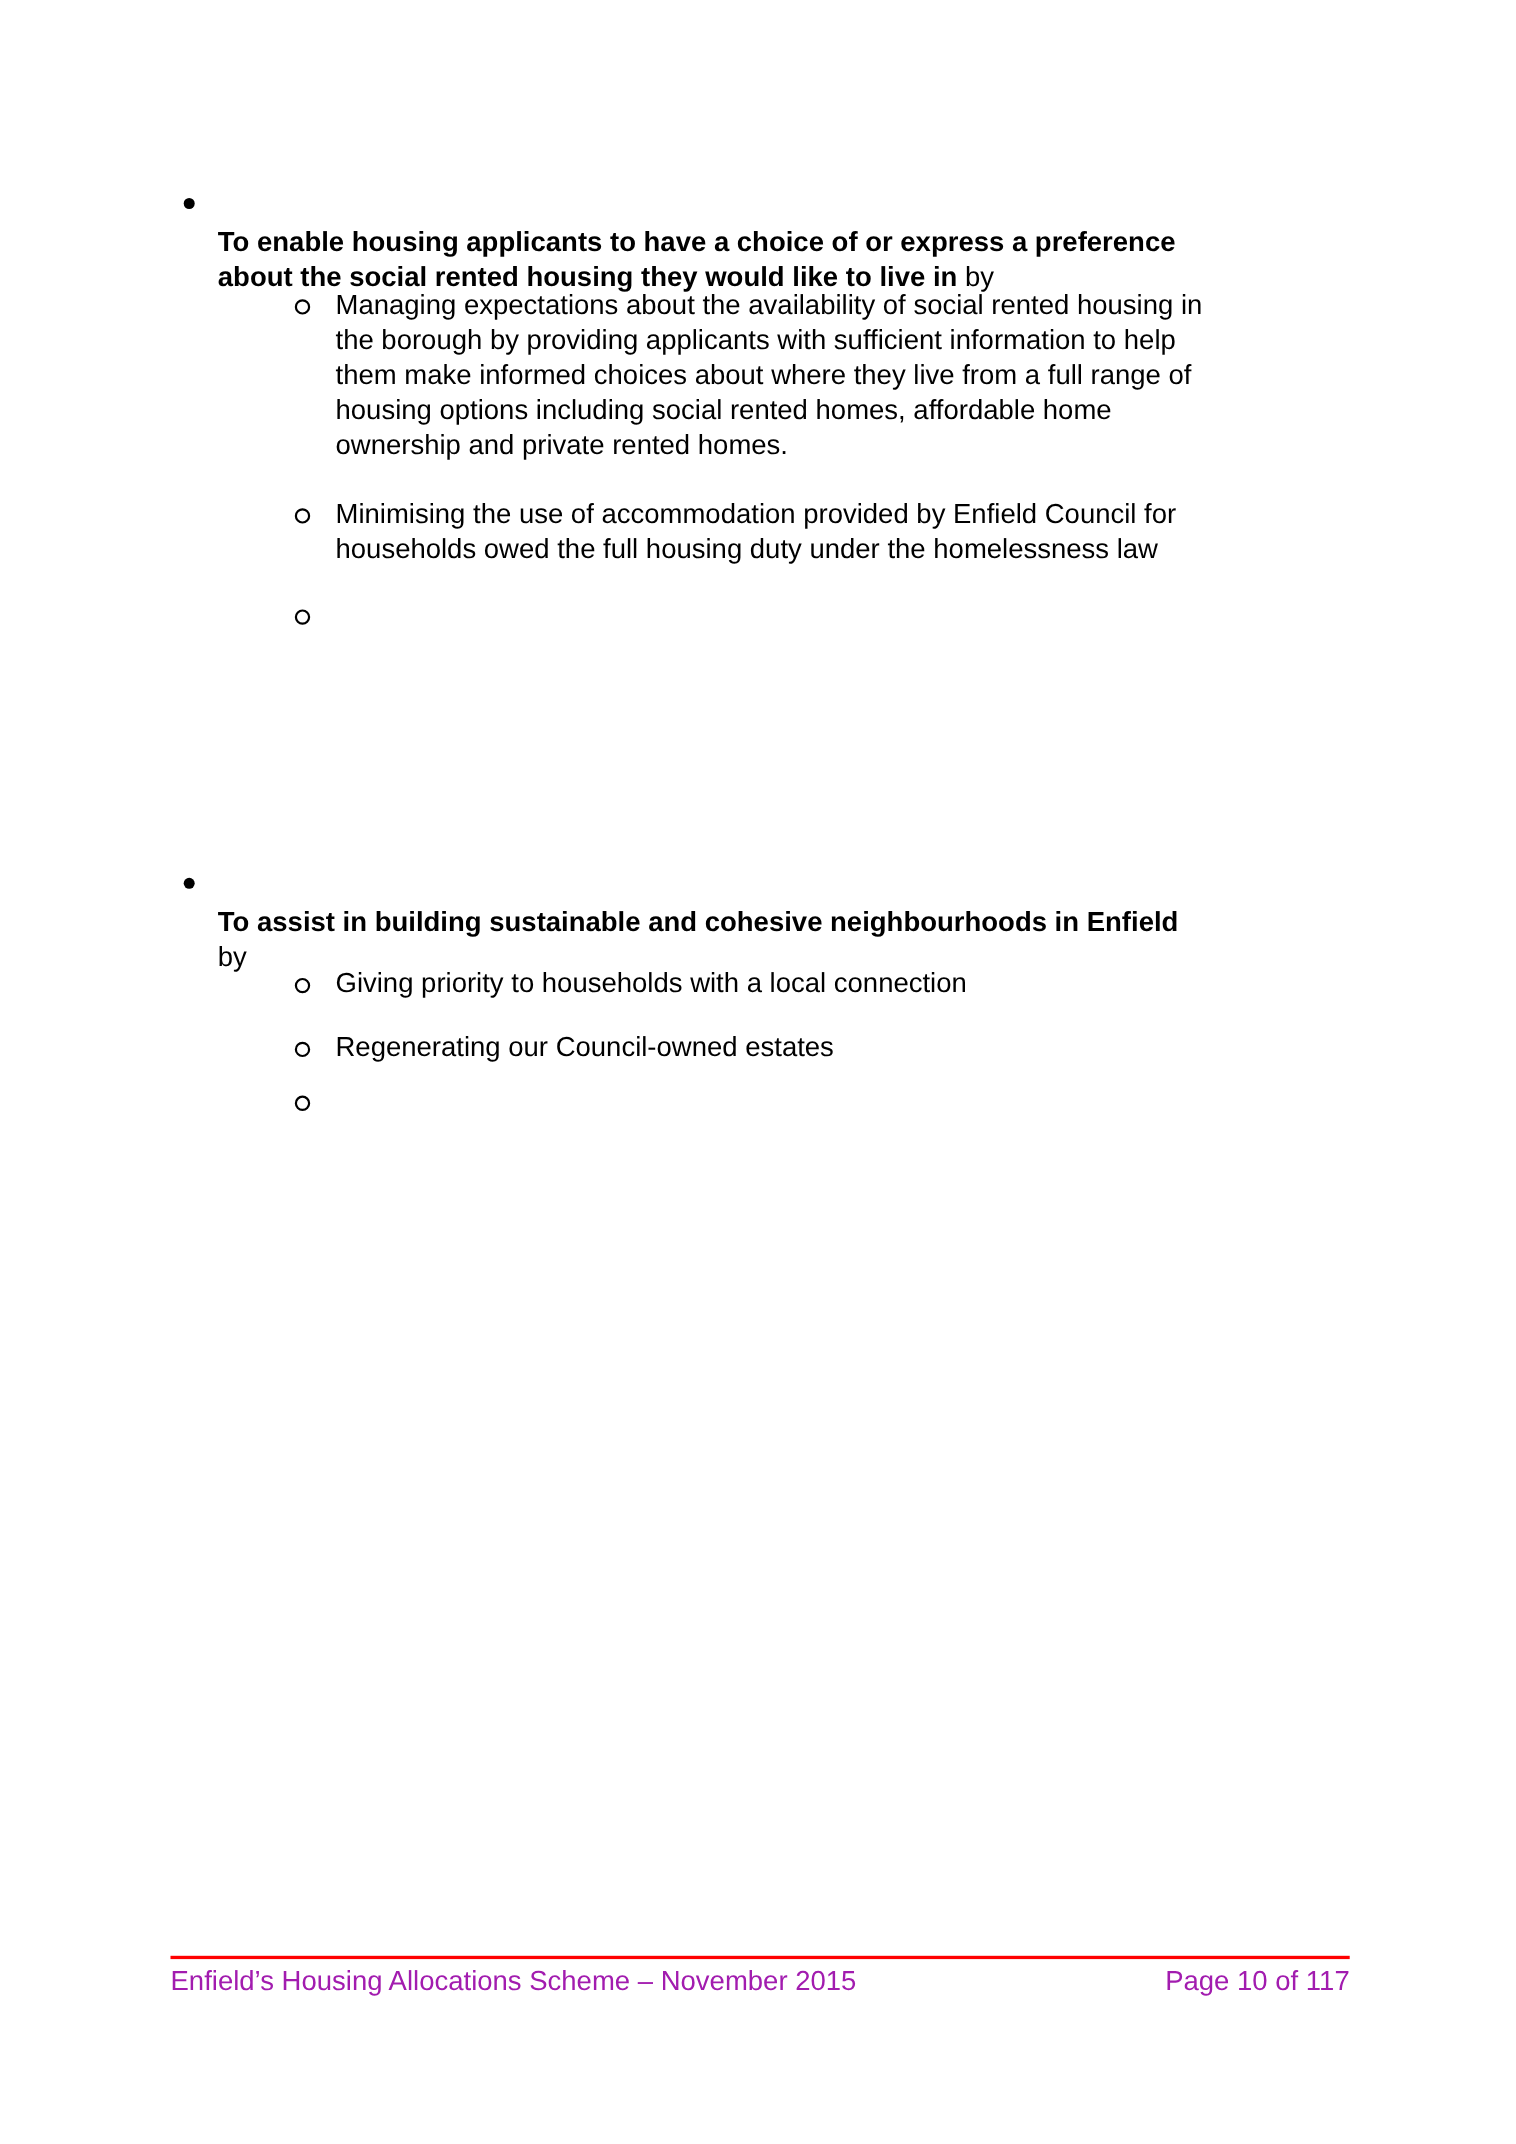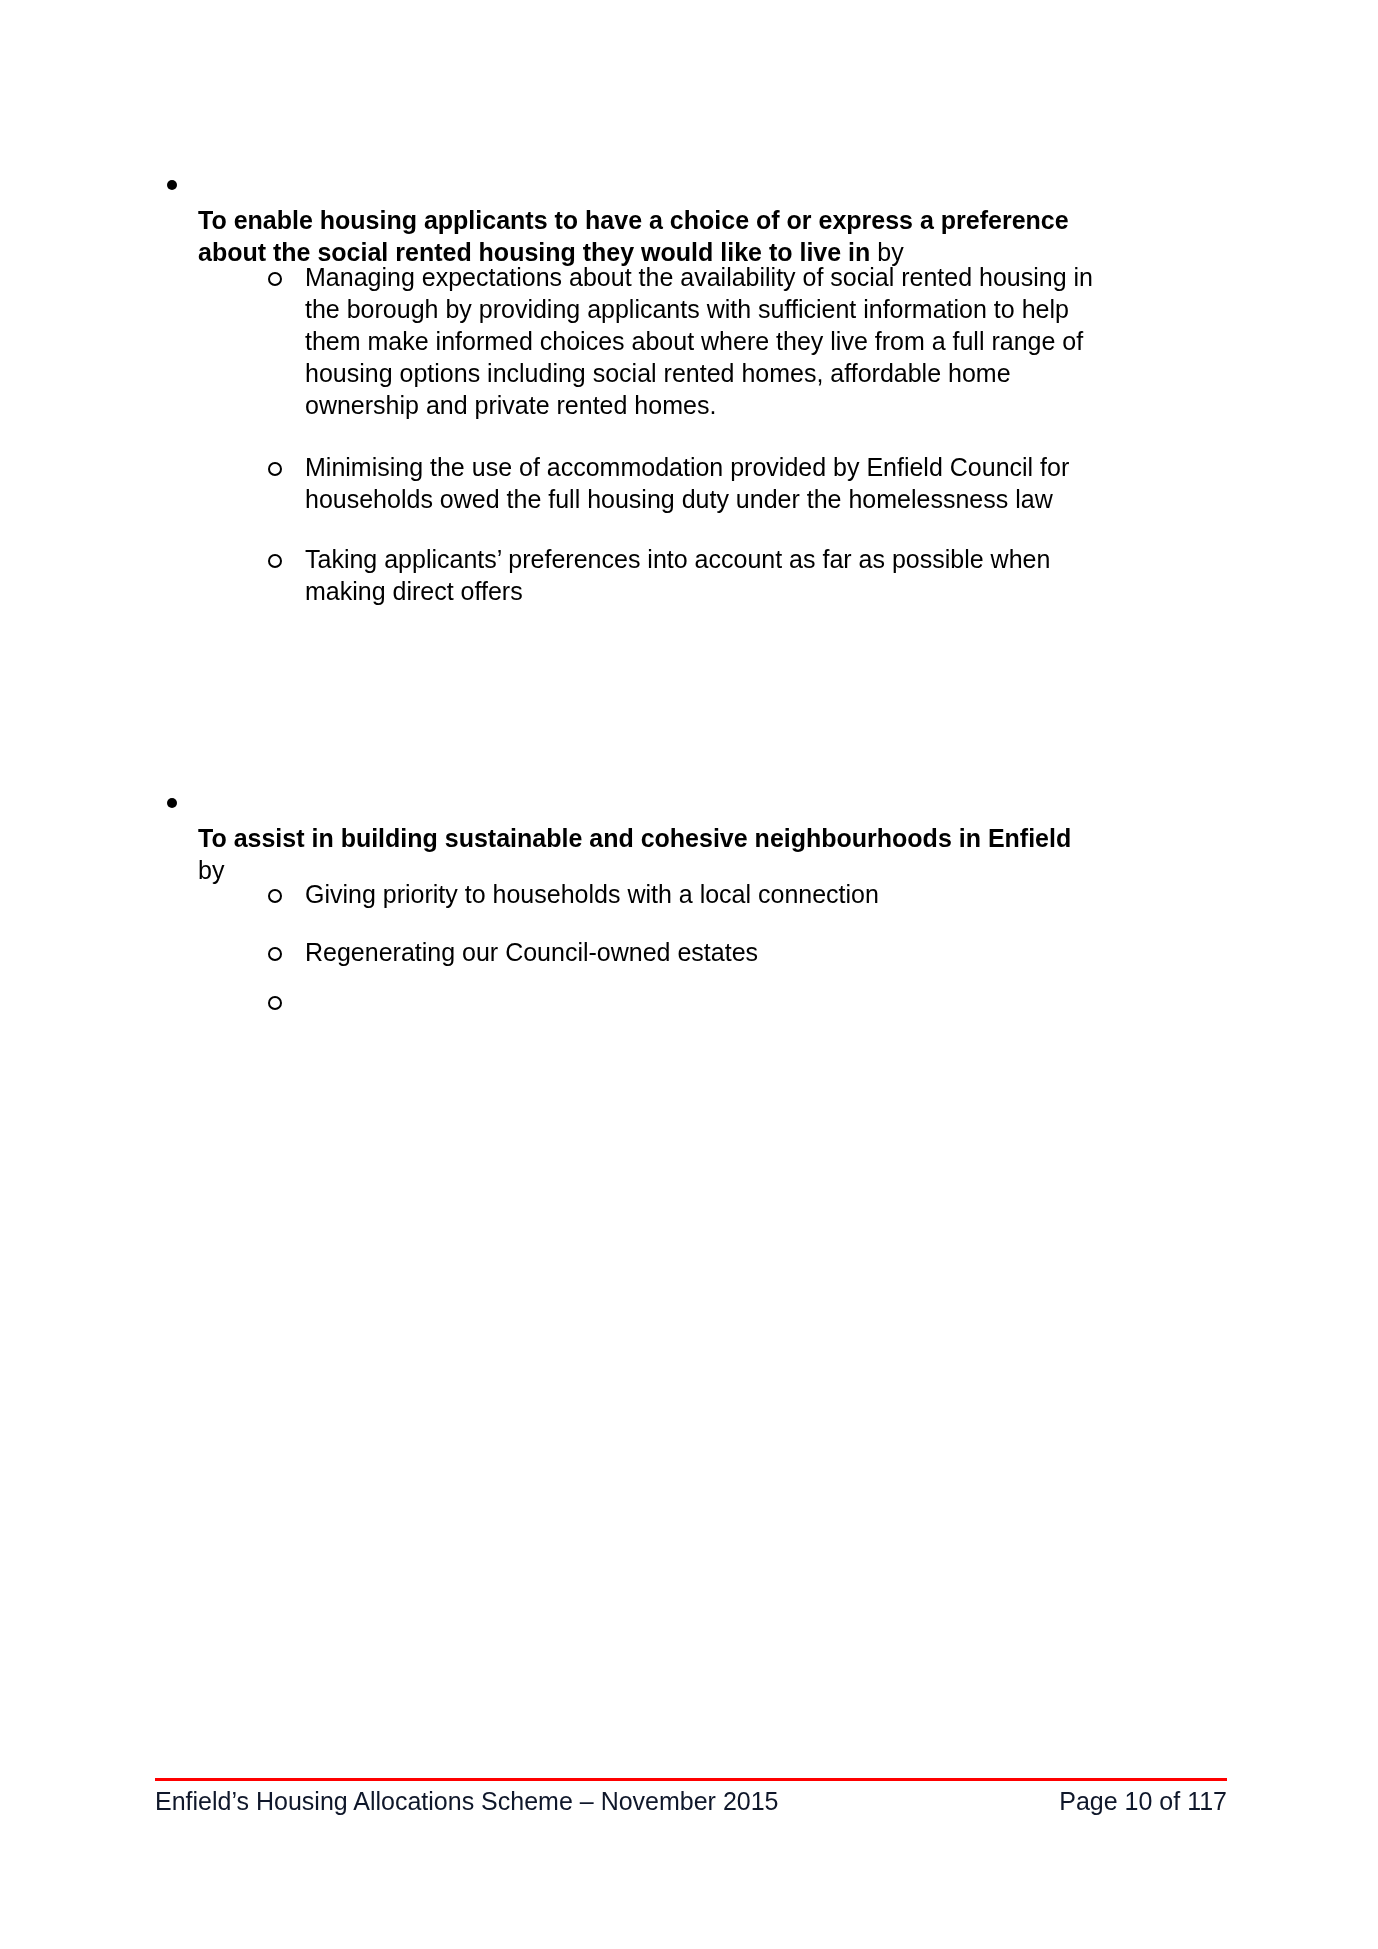--- a/index.html
+++ b/index.html
@@ -61,21 +61,21 @@
   .footer {
     position: absolute;
     left: 155px;
     top: 1778px;
     width: 1072px;
     border-top: 3px solid #ff0000;
     padding-top: 4px;
     display: flex;
     justify-content: space-between;
     align-items: baseline;
-    color: #0f172a;
+    color: #a21caf;
     font-size: 25px;
     line-height: 32px;
   }
 </style>
 </head>
 <body>
 
 <div class="page">
 
   <div class="item l1" style="top:168px">
@@ -94,22 +94,20 @@
   </div>
 
   <div class="item l2" style="top:451px">
     <span class="l2-marker"></span>
     <div class="txt">Minimising the use of accommodation provided by Enfield Council for
 households owed the full housing duty under the homelessness law</div>
   </div>
 
   <div class="item l2" style="top:543px">
     <span class="l2-marker"></span>
-    <div class="txt">Taking applicants’ preferences into account as far as possible when
-making direct offers</div>
   </div>
 
 
   <div class="item l1" style="top:786px">
     <span class="l1-marker"></span>
     <div class="txt"><span class="bold-lead">To assist in building sustainable and cohesive neighbourhoods in Enfield</span><span>
 by</span></div>
   </div>
 
   <div class="item l2" style="top:936px">

